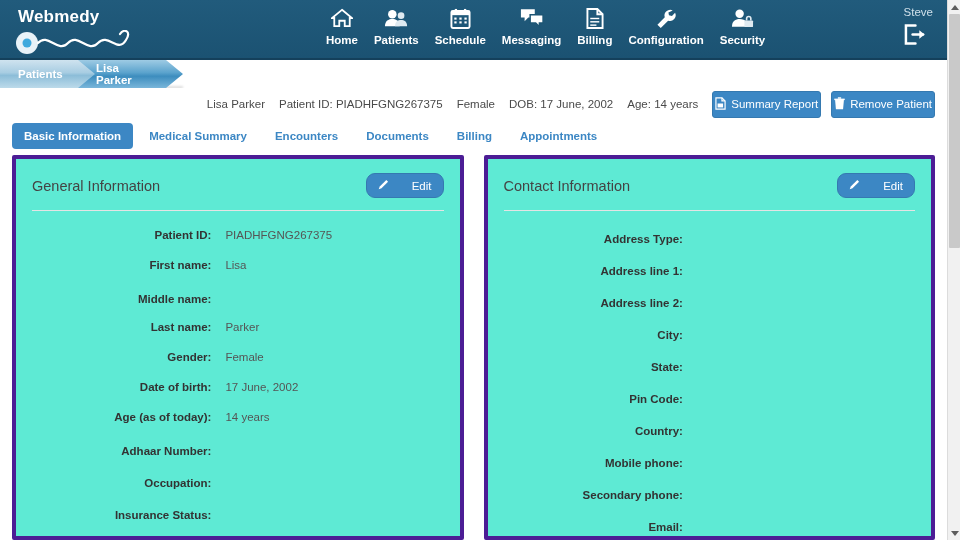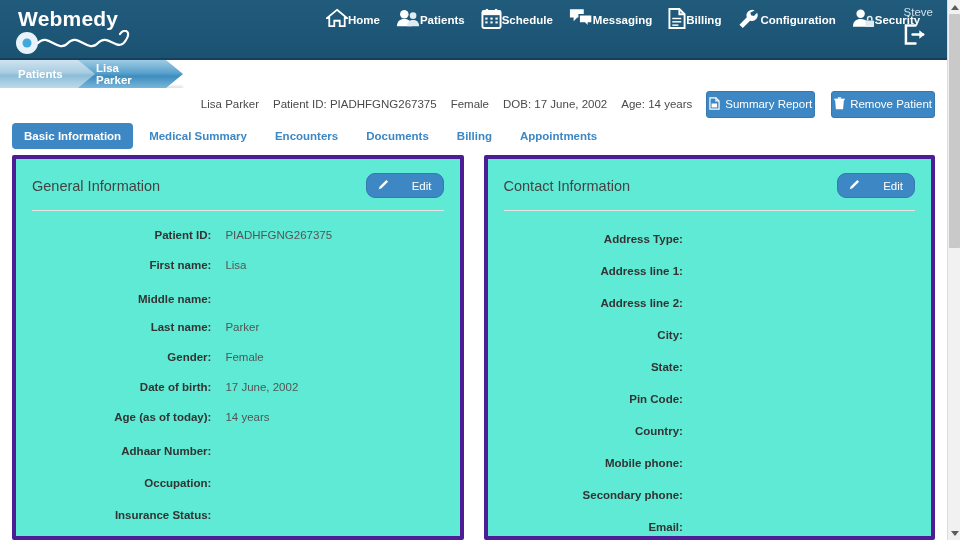--- a/index.html
+++ b/index.html
@@ -14,32 +14,32 @@
 
   
   .topbar {
     position: absolute; top: 0; left: 0; width: 947px; height: 60px;
     background: #1c5574;
     background: linear-gradient(to bottom, #215b7c 0%, #1b5272 100%);
     border-bottom: 2px solid #14405b;
   }
   .logo { position: absolute; left: 14px; top: 8px; width: 130px; height: 48px; }
   .logo-text {
-    font-size: 21px; font-weight: bold; color: #ffffff;
+    font-size: 17px; font-weight: bold; color: #ffffff;
     letter-spacing: .2px; line-height: 1;
     padding-left: 4px;
   }
   .logo-swirl { position: absolute; left: 0; top: 22px; }
 
   .mainnav {
     position: absolute; left: 318px; top: 4px;
     display: flex; align-items: flex-end; gap: 0;
   }
   .navitem {
-    display: flex; flex-direction: row; align-items: center;
+    display: flex; flex-direction: column; align-items: center;
     padding: 2px 8px 0 8px; cursor: pointer; text-decoration: none; justify-content: flex-end;
   }
   .navitem .ico { height: 24px; display: flex; align-items: center; justify-content: center; }
   .navitem .lbl {
     color: #ffffff; font-size: 11.5px; font-weight: bold;
     margin-top: 4px; white-space: nowrap;
   }
 
   .userbox { position: absolute; right: 14px; top: 6px; text-align: left; }
   .username { color: #cfe0ea; font-size: 11.5px; }
@@ -85,21 +85,21 @@
     display: flex; align-items: center; gap: 14px;
     font-size: 11.5px; color: #4a4a4a; margin-right: 14px;
   }
   .pinfo span b { font-weight: normal; color: #4a4a4a; }
   .btn {
     display: inline-flex; align-items: center; gap: 5px;
     background: #3c87c4; border: 1px solid #3579b0;
     color: #fff; font-size: 11.5px; border-radius: 3px;
     padding: 5px 2px; cursor: pointer; white-space: nowrap;
   }
-  .btn + .btn { margin-left: 16px; }
+  .btn + .btn { margin-left: 10px; }
 
   
   .tabs {
     position: absolute; top: 121px; left: 0; width: 947px; height: 30px;
     display: flex; align-items: center; padding-left: 12px; gap: 4px;
     background: #ffffff;
     font-weight: bold;
   }
   .tab {
     font-size: 11.5px; color: #3c87c4; padding: 7px 12px;

